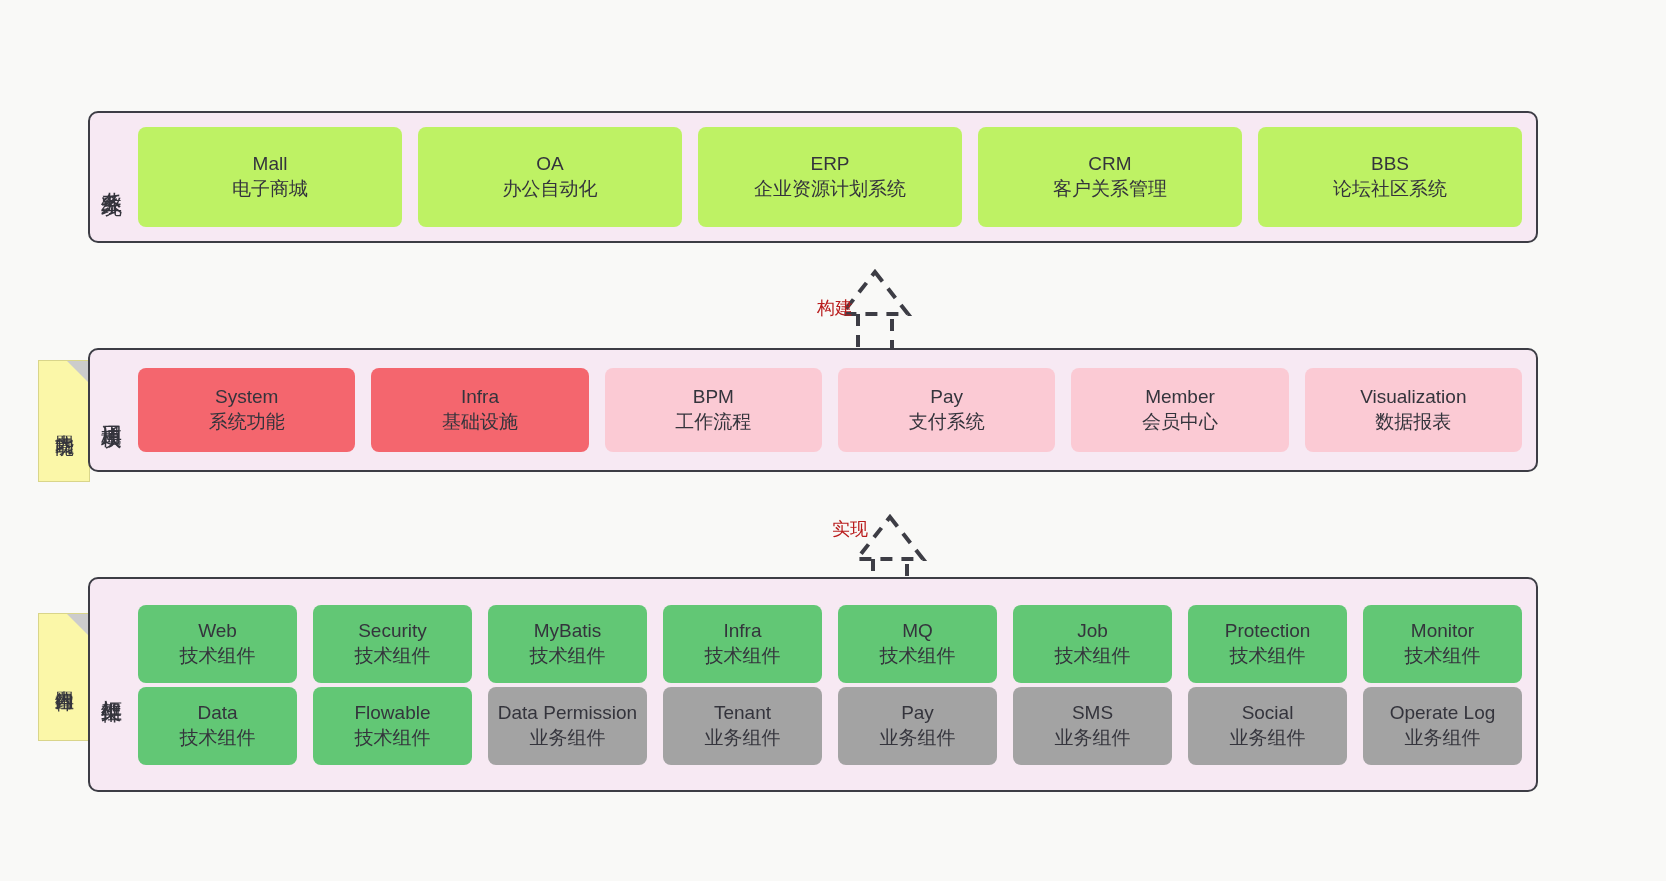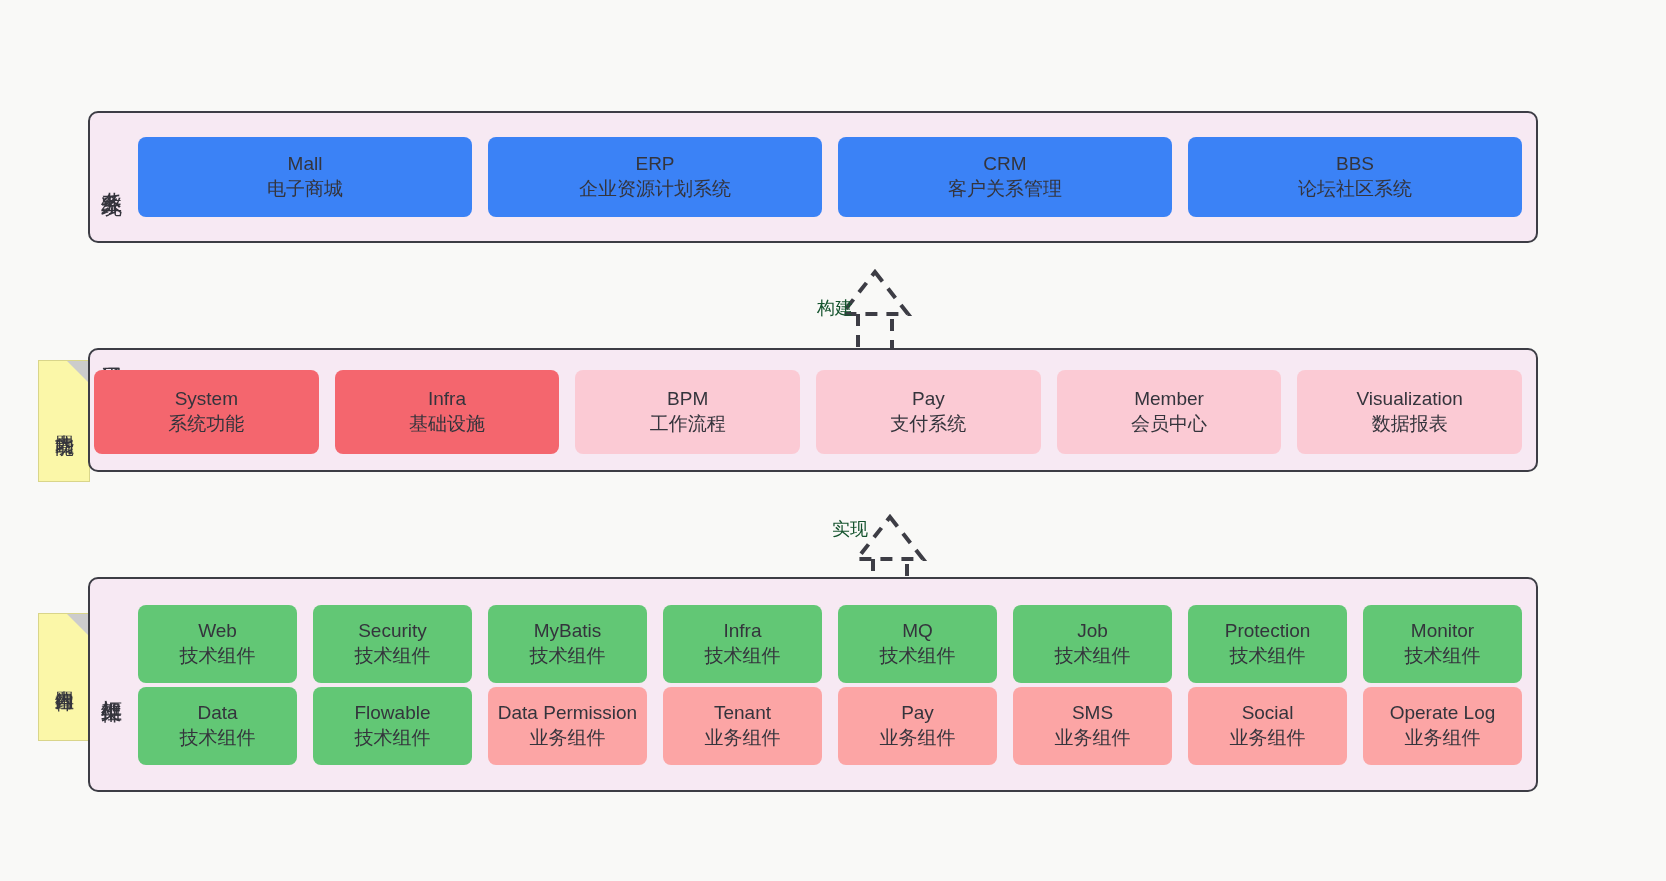--- a/index.html
+++ b/index.html
@@ -76,25 +76,25 @@
     text-align: center;
     font-size: 19px;
     line-height: 1.3;
     padding: 6px 8px;
     color: #34343c;
     min-width: 0;
   }
   .card .t1 { white-space: normal; }
   .card .t2 { white-space: nowrap; text-align: center; }
 
-  .c-blue        { background: #3b82f6; height: 80px; }
+  .c-blue        { background: #bef264; height: 100px; }
   .c-red         { background: #f4666e; height: 84px; }
   .c-pink        { background: #fbcad4; height: 84px; }
   .c-green-dark  { background: #62c775; height: 78px; }
-  .c-green-light { background: #fca5a5; height: 78px; }
+  .c-green-light { background: #a3a3a3; height: 78px; }
 
   
   .note {
     position: absolute;
     box-sizing: border-box;
     width: 52px;
     background: #fbf7a8;
     border: 1px solid #d9d58a;
     display: flex;
     align-items: center;
@@ -116,40 +116,44 @@
     border-left: 22px solid transparent;
     border-top: 22px solid #cccccc;
   }
 
   
   .arrow { position: absolute; }
   .arrow svg { display: block; overflow: visible; }
   .arrow-label {
     position: absolute;
     font-size: 18px;
-    color: #14532d;
+    color: #b91c1c;
     white-space: nowrap;
     user-select: none;
   }
 </style>
 </head>
 <body>
 
 <div id="canvas">
 
   <div class="layer" style="left:88px; top:111px; width:1450px; height:132px;">
     <div class="layer-title">业务系统</div>
     <div class="layer-body">
       <div class="row">
 
         <div class="card c-blue">
           <span class="t1">Mall</span>
           <span class="t2">电子商城</span>
         </div>
 
+        <div class="card c-blue">
+          <span class="t1">OA</span>
+          <span class="t2">办公自动化</span>
+        </div>
 
         <div class="card c-blue">
           <span class="t1">ERP</span>
           <span class="t2">企业资源计划系统</span>
         </div>
 
         <div class="card c-blue">
           <span class="t1">CRM</span>
           <span class="t2">客户关系管理</span>
         </div>
@@ -170,21 +174,21 @@
       <path d="M 68 46 L 68 90 L 102 90 L 102 46" fill="none" stroke="#3d3d45" stroke-width="4" stroke-dasharray="12 9"></path>
     </svg>
   </div>
   <div class="arrow-label" style="left:817px; top:296px;">构建</div>
 
   <div class="note" style="left:38px; top:360px; height:122px;">
     <span class="fold"></span>
     <span>内置功能</span>
   </div>
 
-  <div class="layer" style="left:88px; top:348px; width:1450px; height:124px;flex-direction:column;">
+  <div class="layer" style="left:88px; top:348px; width:1450px; height:124px;">
     <div class="layer-title">通用模块</div>
     <div class="layer-body">
       <div class="row">
 
         <div class="card c-red">
           <span class="t1">System</span>
           <span class="t2">系统功能</span>
         </div>
 
         <div class="card c-red">

